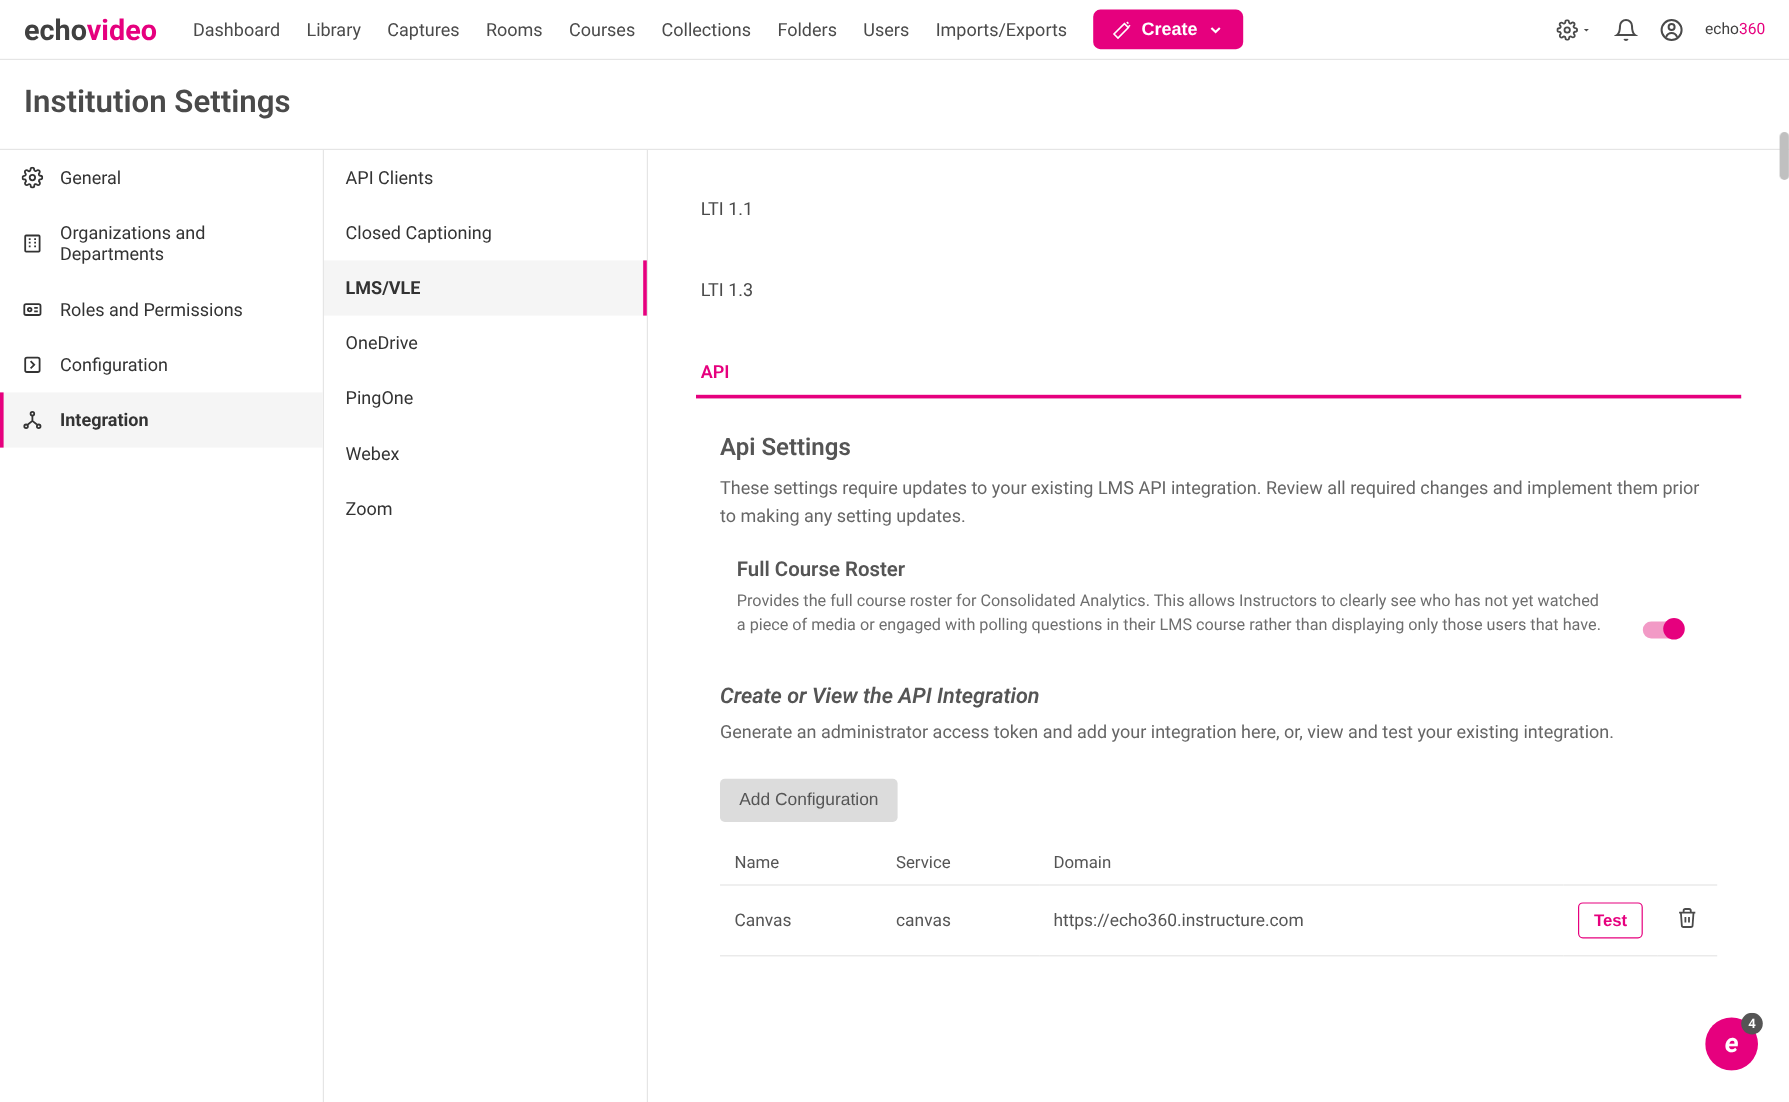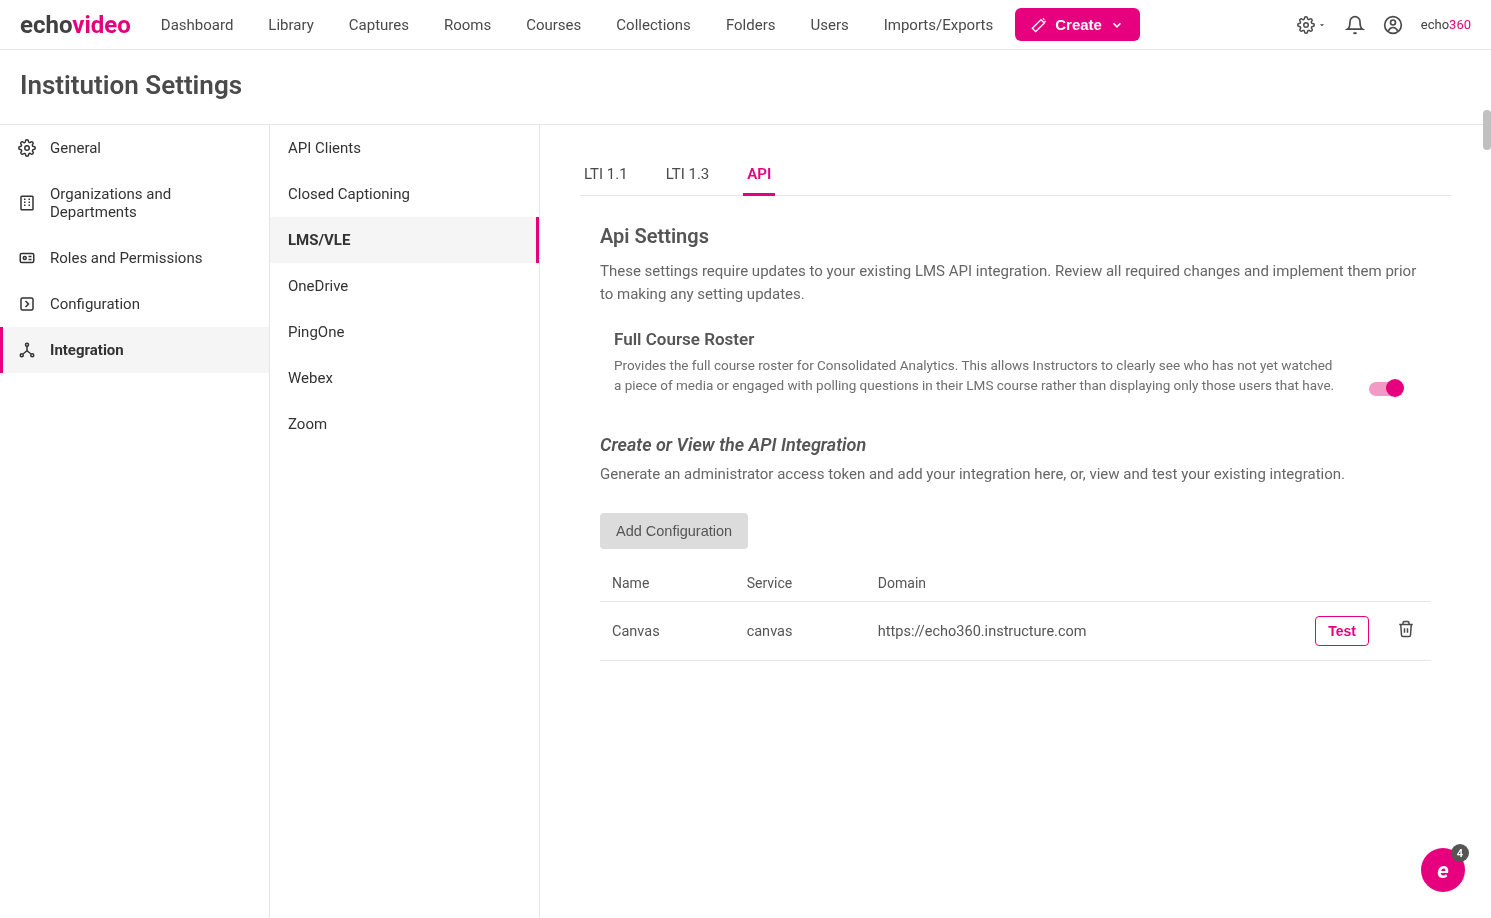--- a/index.html
+++ b/index.html
@@ -3,21 +3,21 @@
 <meta charset="utf-8">
 <style>
   * { box-sizing: border-box; margin: 0; padding: 0; }
   body { font-family: -apple-system, BlinkMacSystemFont, "Segoe UI", Roboto, Helvetica, Arial, sans-serif; color: #333; background: #fff; }
   
   
   .topnav { display: flex; align-items: center; padding: 8px 20px; border-bottom: 1px solid #e5e5e5; }
   .logo { font-size: 24px; font-weight: 700; margin-right: 30px; }
   .logo .echo { color: #404040; }
   .logo .video { color: #e6007e; }
-  .topnav-links { display: flex; gap: 35px; }
+  .topnav-links { display: flex; gap: 22px; }
   .topnav-links a { color: #4a4a4a; text-decoration: none; font-size: 15px; cursor: pointer; }
   .create-btn { display: flex; align-items: center; gap: 8px; background: #e6007e; color: #fff; border: none; border-radius: 6px; padding: 8px 16px; font-size: 15px; font-weight: 600; margin-left: 22px; cursor: pointer; }
   .topnav-right { margin-left: auto; display: flex; align-items: center; gap: 18px; }
   .topnav-right svg, .topnav-right .icon { cursor: pointer; }
   .small-logo { font-size: 13px; font-weight: 400; }
   .small-logo .e360 { color: #e6007e; }
   
   
   .page-title { font-size: 26px; font-weight: 600; color: #4a4a4a; padding: 20px 20px 24px 20px; }
   
@@ -28,21 +28,21 @@
   .main { flex: 1; padding: 30px 40px; position: relative; }
   
   .sidebar1-item { display: flex; align-items: center; gap: 14px; padding: 14px 18px; cursor: pointer; color: #333; font-size: 15px; }
   .sidebar1-item.active { background: #f5f5f5; font-weight: 700; border-left: 3px solid #e6007e; padding-left: 15px; }
   .sidebar1-item .ic { width: 18px; height: 18px; display: inline-flex; align-items: center; justify-content: center; }
   
   .sidebar2-item { padding: 14px 18px; cursor: pointer; color: #333; font-size: 15px; }
   .sidebar2-item.active { background: #f5f5f5; font-weight: 700; border-right: 3px solid #e6007e; }
   
   
-  .tabs { display: flex; gap: 30px; border-bottom: 1px solid #e5e5e5; padding-left: 0; }
+  .tabs { display: flex; gap: 30px; border-bottom: 1px solid #e5e5e5; padding-left: 0; flex-direction: column; }
   .tab { padding: 10px 4px; cursor: pointer; color: #4a4a4a; font-size: 15px; }
   .tab.active { color: #e6007e; font-weight: 600; border-bottom: 3px solid #e6007e; margin-bottom: -1px; }
   
   
   .content { padding-left: 20px; padding-right: 20px; }
   h2.section { font-size: 20px; font-weight: 600; color: #555; margin-top: 28px; margin-bottom: 12px; }
   h3.section { font-size: 18px; font-weight: 600; color: #555; margin-top: 38px; margin-bottom: 8px; font-style: italic; }
   .desc { color: #666; font-size: 15px; line-height: 1.5; }
   
   .roster-block { display: flex; align-items: flex-end; gap: 30px; margin-top: 24px; margin-left: 14px; }

